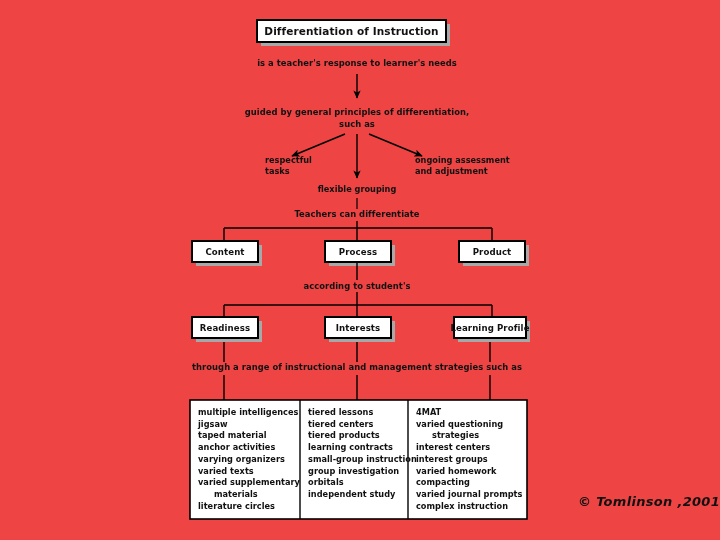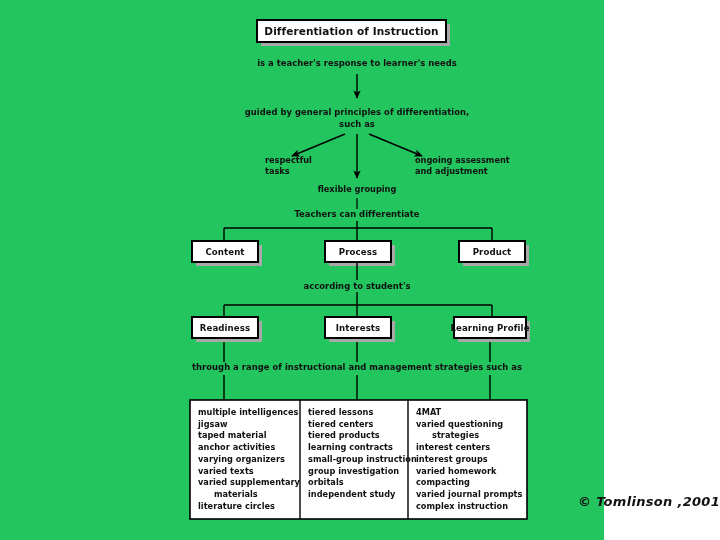--- a/index.html
+++ b/index.html
@@ -8,23 +8,23 @@
     background: #ffffff;
   }
   body {
     width: 720px;
     height: 540px;
     overflow: hidden;
     font-family: "DejaVu Sans", "Liberation Sans", sans-serif;
   }
   #page {
     position: relative;
-    width: 604px;
+    width: 720px;
     height: 540px;
-    background: #22c55e;
+    background: #ef4444;
   }
   svg#diagram {
     position: absolute;
     top: 0;
     left: 0;
     width: 720px;
     height: 540px;
     display: block;
   }
   .conn {

